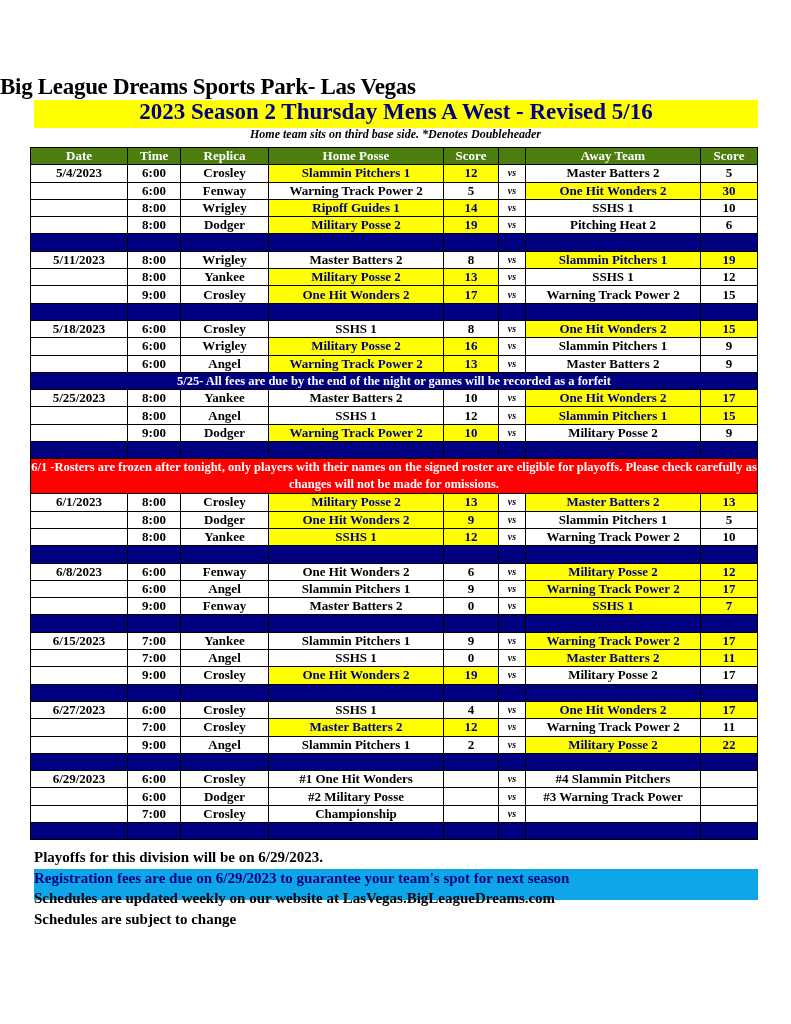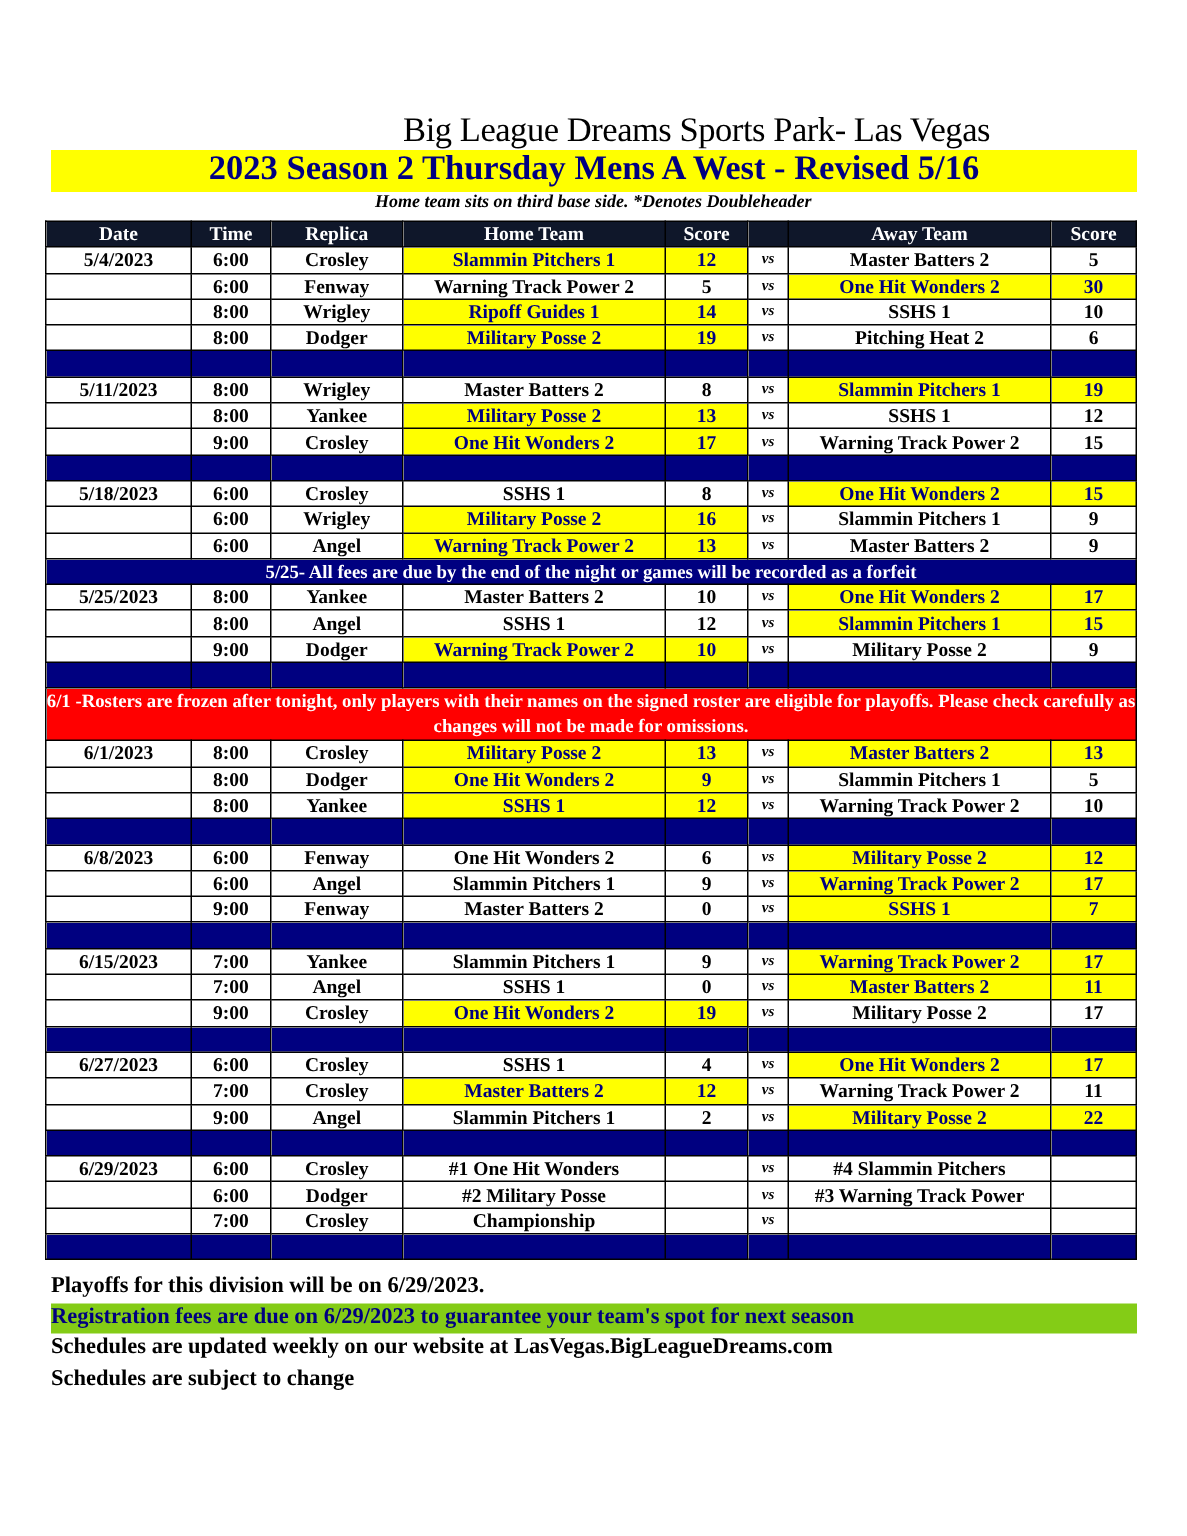--- a/index.html
+++ b/index.html
@@ -1,31 +1,31 @@
 <!DOCTYPE html>
 <html><head>
 <meta charset="utf-8">
 <style>
   html,body{margin:0;padding:0;background:#fff;}
   body{width:791px;height:1024px;position:relative;overflow:hidden;font-family:"Liberation Serif",serif;color:#000;}
-  .title{position:absolute;left:0;width:660px;top:74px;text-align:right;font-weight:normal;font-size:23px;letter-spacing:-0.3px;}
+  .title{position:absolute;left:0;width:660px;top:74px;text-align:left;font-weight:bold;font-size:23px;letter-spacing:-0.3px;}
   .subtitle{position:absolute;left:34px;width:724px;top:100px;height:28px;line-height:24px;background:#ffff00;text-align:center;font-weight:bold;font-size:23px;color:#000080;}
   .note{position:absolute;left:0;width:791px;top:127px;text-align:center;font-weight:bold;font-style:italic;font-size:12px;}
   table{position:absolute;left:30px;top:147px;border-collapse:collapse;table-layout:fixed;width:727px;}
   td,th{border:1px solid #000;padding:0;height:16.3px;line-height:16px;font-size:13px;font-weight:bold;text-align:center;white-space:nowrap;overflow:hidden;}
-  th{background:#0f172a;color:#fff;font-size:13px;}
+  th{background:#4d7c0f;color:#fff;font-size:13px;}
   .blank td{background:#000080;}
   .yel{background:#ffff00;color:#000080;}
   .vs{font-style:italic;font-size:10px;margin-top:32px;}
   .plain{font-weight:bold;color:#000;}
   .notice td{background:#000080;color:#fff;font-size:12.5px;}
   .red td{background:#ff0000;color:#fff;font-size:12.5px;line-height:17px;height:34px;white-space:normal;}
   .footer{position:absolute;left:34px;font-weight:bold;font-size:15px;}
   .f1{top:849px;}
-  .f2{top:869px;width:724px;background:#84cc16;color:#000080;height:20px;line-height:19px;}
+  .f2{top:869px;width:724px;background:#0ea5e9;color:#000080;height:31px;line-height:19px;}
   .f3{top:890px;}
   .f4{top:911px;}
 </style>
 </head>
 <body>
 
 <div class="title">Big League Dreams Sports Park- Las Vegas</div>
 <div class="subtitle">2023 Season 2 Thursday Mens A West - Revised 5/16</div>
 <div class="note">Home team sits on third base side.  *Denotes Doubleheader</div>
 
@@ -38,21 +38,21 @@
     <col style="width:55px">
       <col style="width:27px">
       <col style="width:175px">
       <col style="width:57px">
   </colgroup>
   <thead>
     <tr>
       <th>Date</th>
       <th>Time</th>
       <th>Replica</th>
-      <th>Home Team</th>
+      <th>Home Posse</th>
       <th>Score</th>
       <th></th>
       <th>Away Team</th>
       <th>Score</th>
     </tr>
   </thead>
   <tbody id="schedule-body">
       <tr>
         <td>5/4/2023</td>
         <td>6:00</td>

